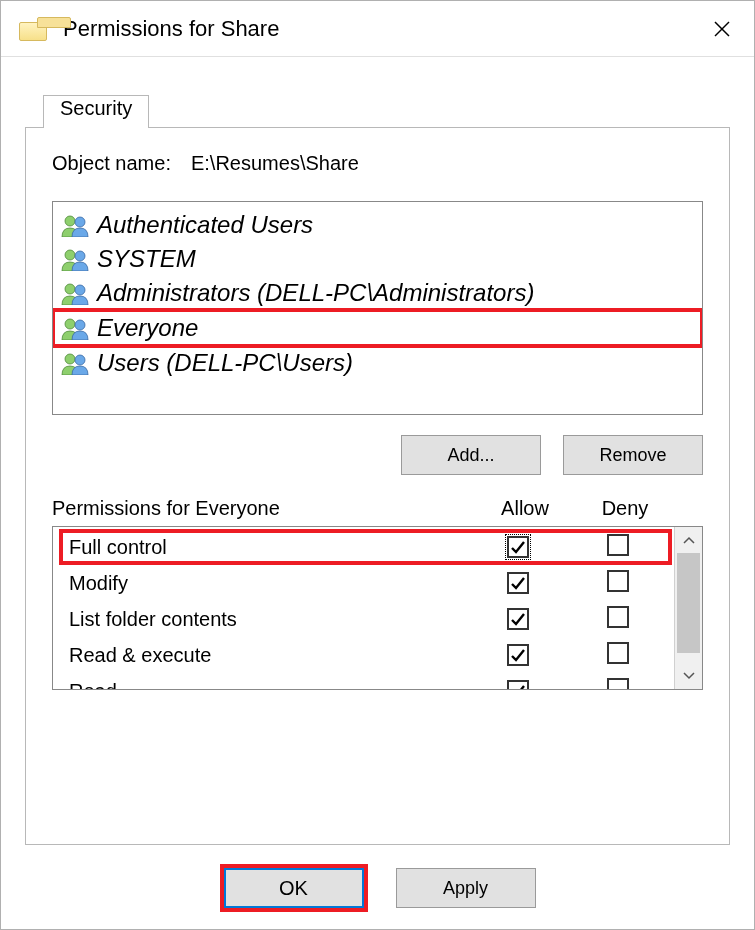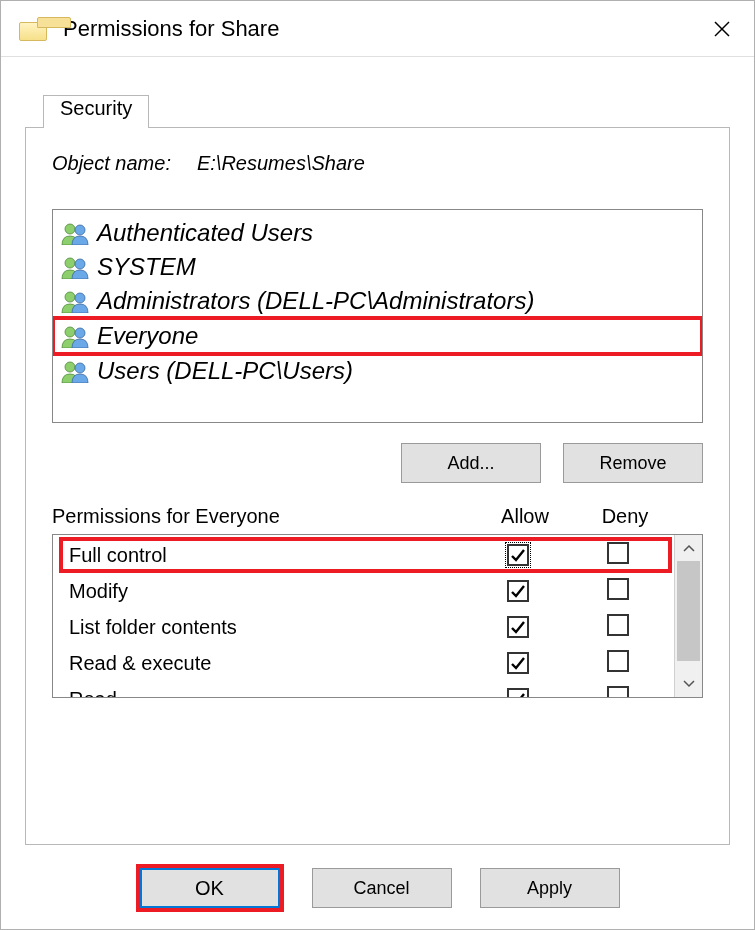--- a/index.html
+++ b/index.html
@@ -70,21 +70,21 @@
     margin-left: 18px;
   }
   .tab-content {
     border: 1px solid #b8b8b8;
     border-top: 1px solid #b8b8b8;
     flex: 1 1 auto;
     padding: 24px 26px 18px 26px;
     display: flex; flex-direction: column;
   }
 
-  .obj-row { display: flex; gap: 26px; margin-bottom: 34px; font-size: 20px; font-style: italic; }
+  .obj-row { display: flex; gap: 20px; margin-bottom: 26px; font-size: 20px; }
   .section-label { font-size: 20px; margin-bottom: 6px; }
 
   .listbox {
     border: 1px solid #888;
     height: 214px;
     background: #fff;
     padding: 6px 0 0 0;
     overflow: hidden;
   }
   .user-row {
@@ -358,17 +358,16 @@
         </div>
       </div>
 
     </div>
   </div>
 
   <div class="footer">
     <span class="ok-wrap">
       <span class="ok-btn">OK</span>
     </span>
-    <button class="win-btn">Cancel</button>
     <button class="win-btn">Apply</button>
   </div>
 
 </div>
 
 </body></html>

